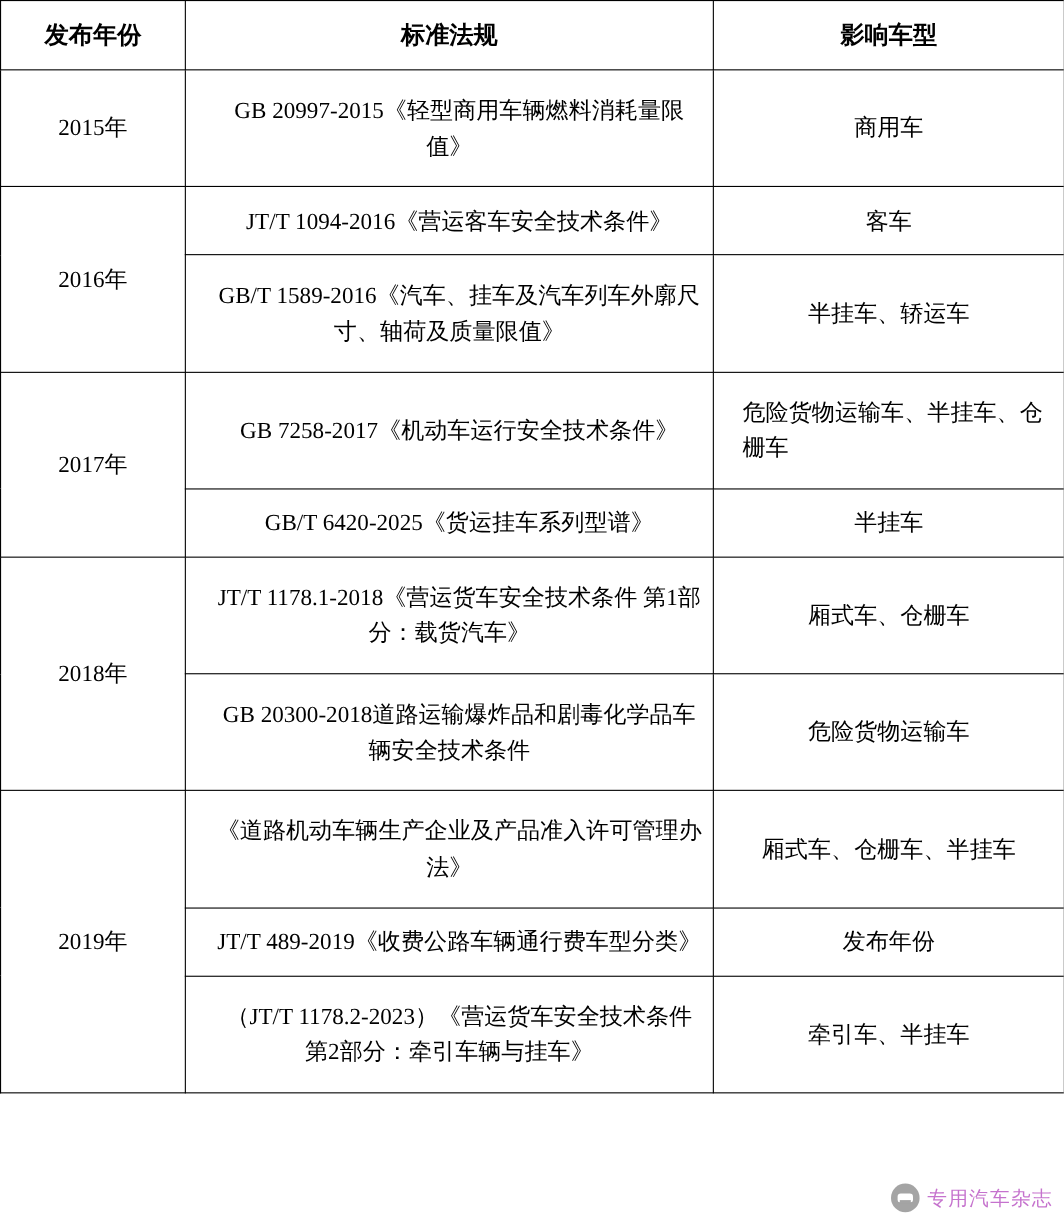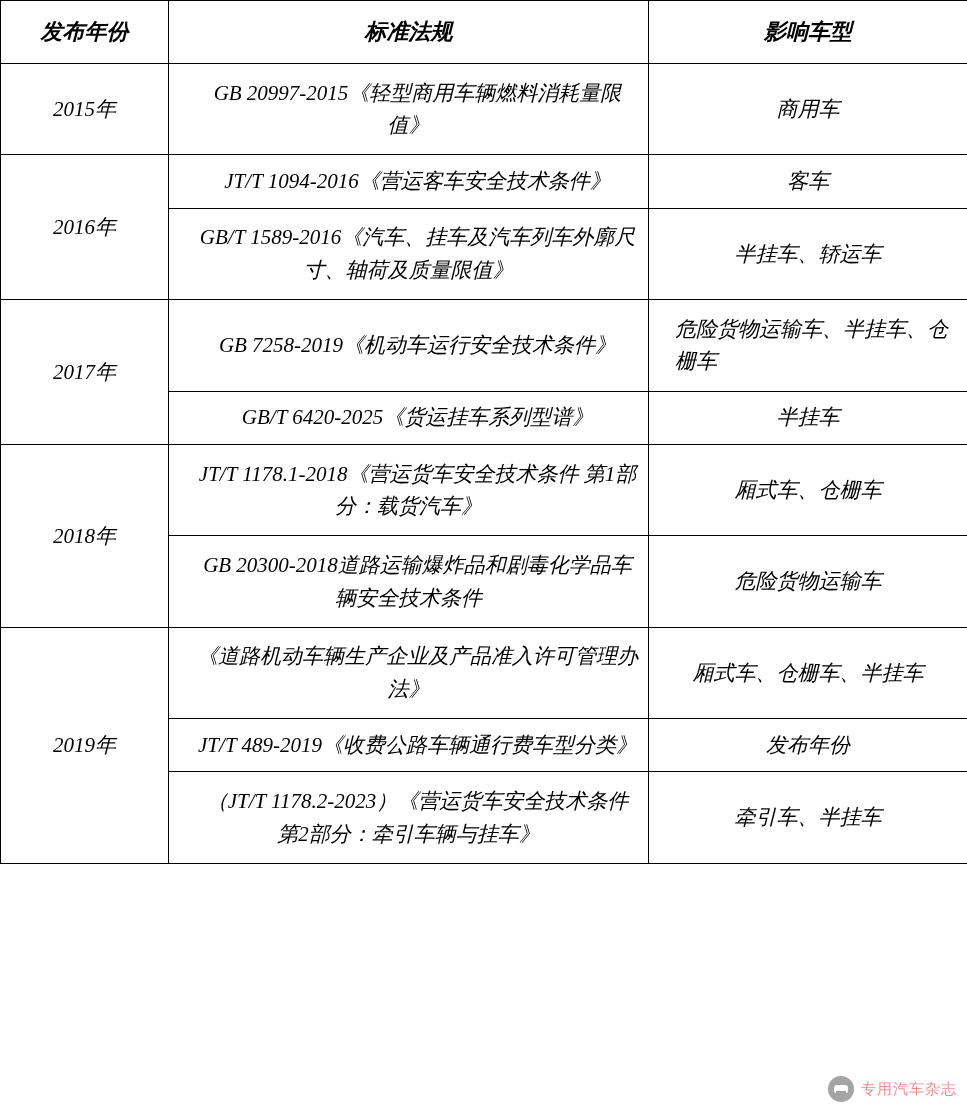--- a/index.html
+++ b/index.html
@@ -12,23 +12,22 @@
     height: 1110px;
     font-family: "Liberation Serif", serif;
     color: #000000;
     position: relative;
     overflow: hidden;
   }
 
   table.reg-table {
     border-collapse: collapse;
     width: 967px;
-    height: 864px;
+    height: 994px;
     table-layout: fixed;
-    font-style: italic;
   }
 
   table.reg-table td,
   table.reg-table th {
     border: 1.5px solid #000000;
     padding: 6px 10px;
     text-align: center;
     vertical-align: middle;
     font-size: 21px;
     line-height: 1.55;
@@ -108,22 +107,22 @@
     content: "";
     position: absolute;
     left: 8px;
     top: 15px;
     width: 10px;
     height: 3px;
     background: #6d6d6d;
   }
   .watermark .wm-text {
     font-family: Liberation Sans, sans-serif;
-    font-size: 15px;
-    color: #ef4444;
+    font-size: 18px;
+    color: #a21caf;
     letter-spacing: 1px;
     white-space: nowrap;
   }
 </style>
 </head>
 <body>
 
 <table class="reg-table">
   <colgroup>
     <col class="c-year">
@@ -157,21 +156,21 @@
     <tr>
       <td class="std-cell">
           <span class="inner">GB/T 1589-2016《汽车、挂车及汽车列车外廓尺寸、轴荷及质量限值》</span>
         </td>
       <td class="model-cell">半挂车、轿运车</td>
     </tr>
 
     <tr>
       <td class="year-cell" rowspan="2">2017年</td>
       <td class="std-cell">
-          <span class="inner">GB 7258-2019《机动车运行安全技术条件》</span>
+          <span class="inner">GB 7258-2017《机动车运行安全技术条件》</span>
         </td>
       <td class="model-cell left-align">危险货物运输车、半挂车、仓栅车</td>
     </tr>
     <tr>
       <td class="std-cell">
           <span class="inner">GB/T 6420-2025《货运挂车系列型谱》</span>
         </td>
       <td class="model-cell">半挂车</td>
     </tr>
 

